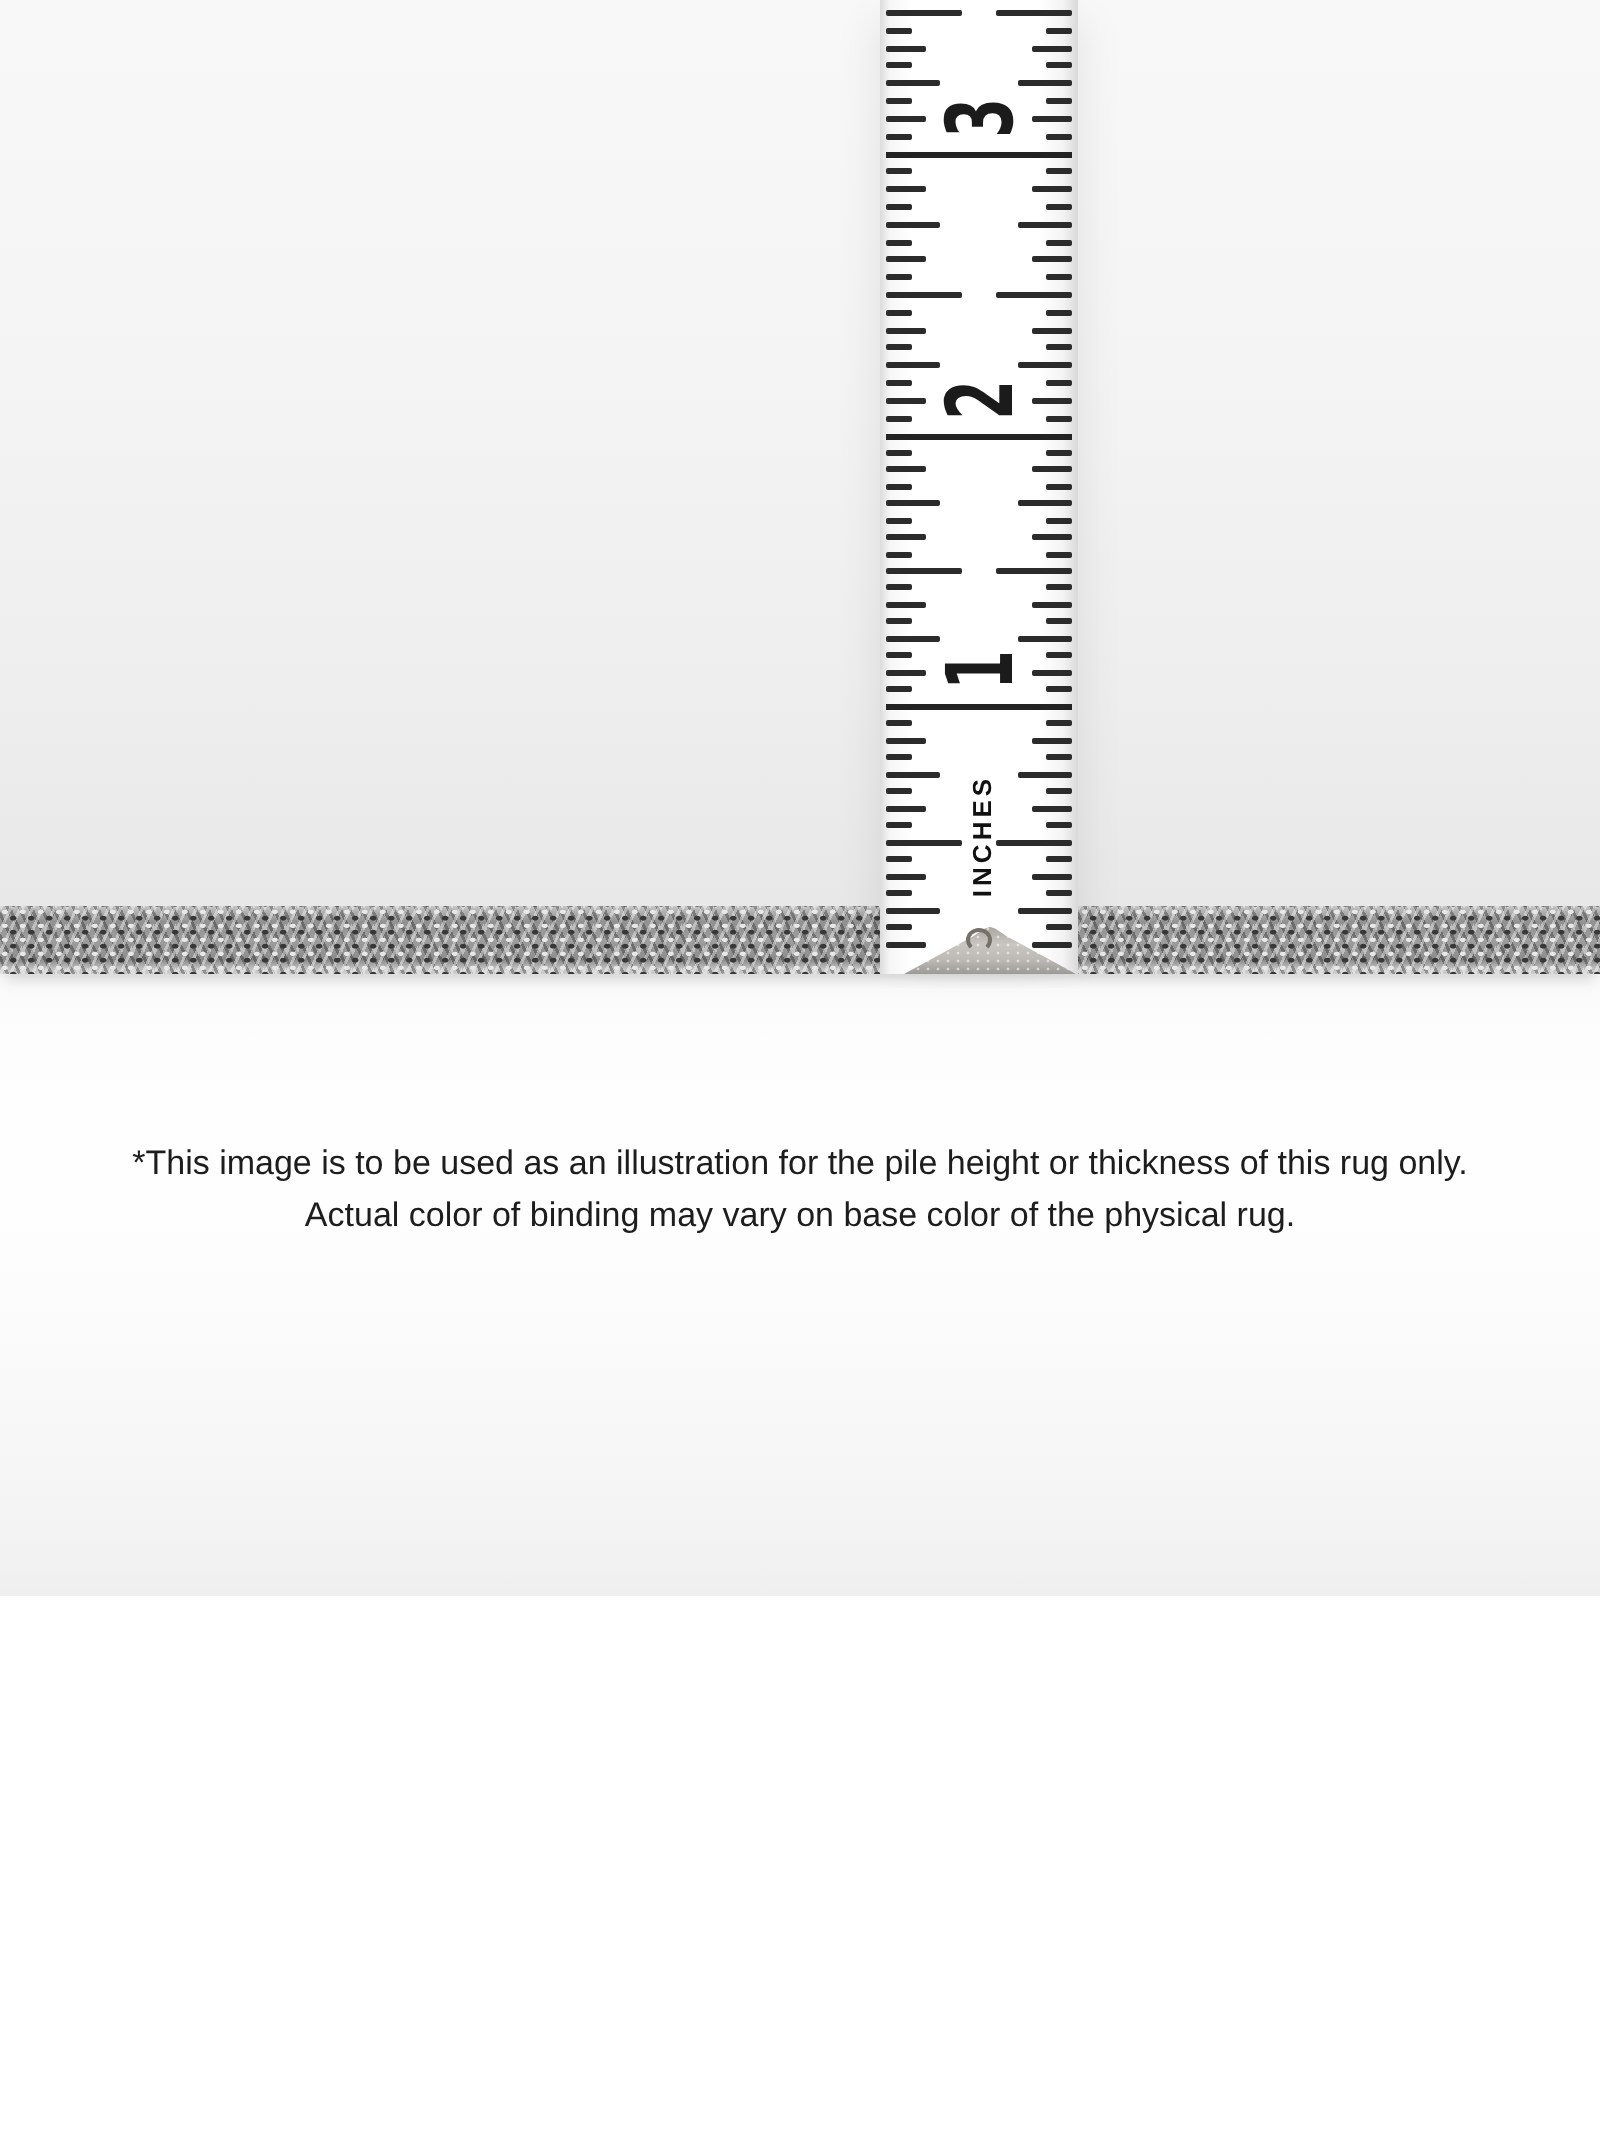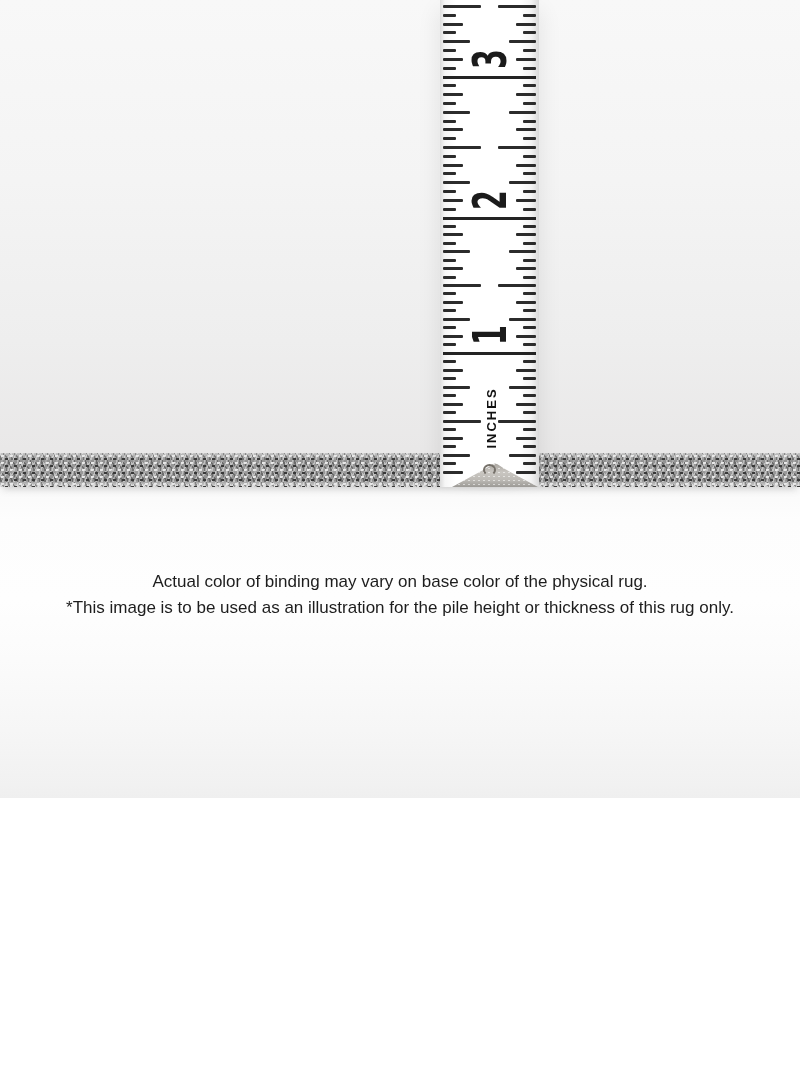--- a/index.html
+++ b/index.html
@@ -214,17 +214,17 @@
       <div class="inch-line" style="top: 216.5px;"></div>
       <div class="inch-num" style="top: 200px;">2</div>
       <div class="inch-line" style="top: 351.5px;"></div>
       <div class="inch-num" style="top: 335px;">1</div>
     </div>
 
   <div class="tape-tip"></div>
   <div class="tip-loop"></div>
 
   <div class="caption">
+    <span>*This image is to be used as an illustration for the pile height or thickness of this rug only.</span>
     <span>Actual color of binding may vary on base color of the physical rug.</span>
-    <span>*This image is to be used as an illustration for the pile height or thickness of this rug only.</span>
   </div>
 
 </div>
 
 </body></html>

